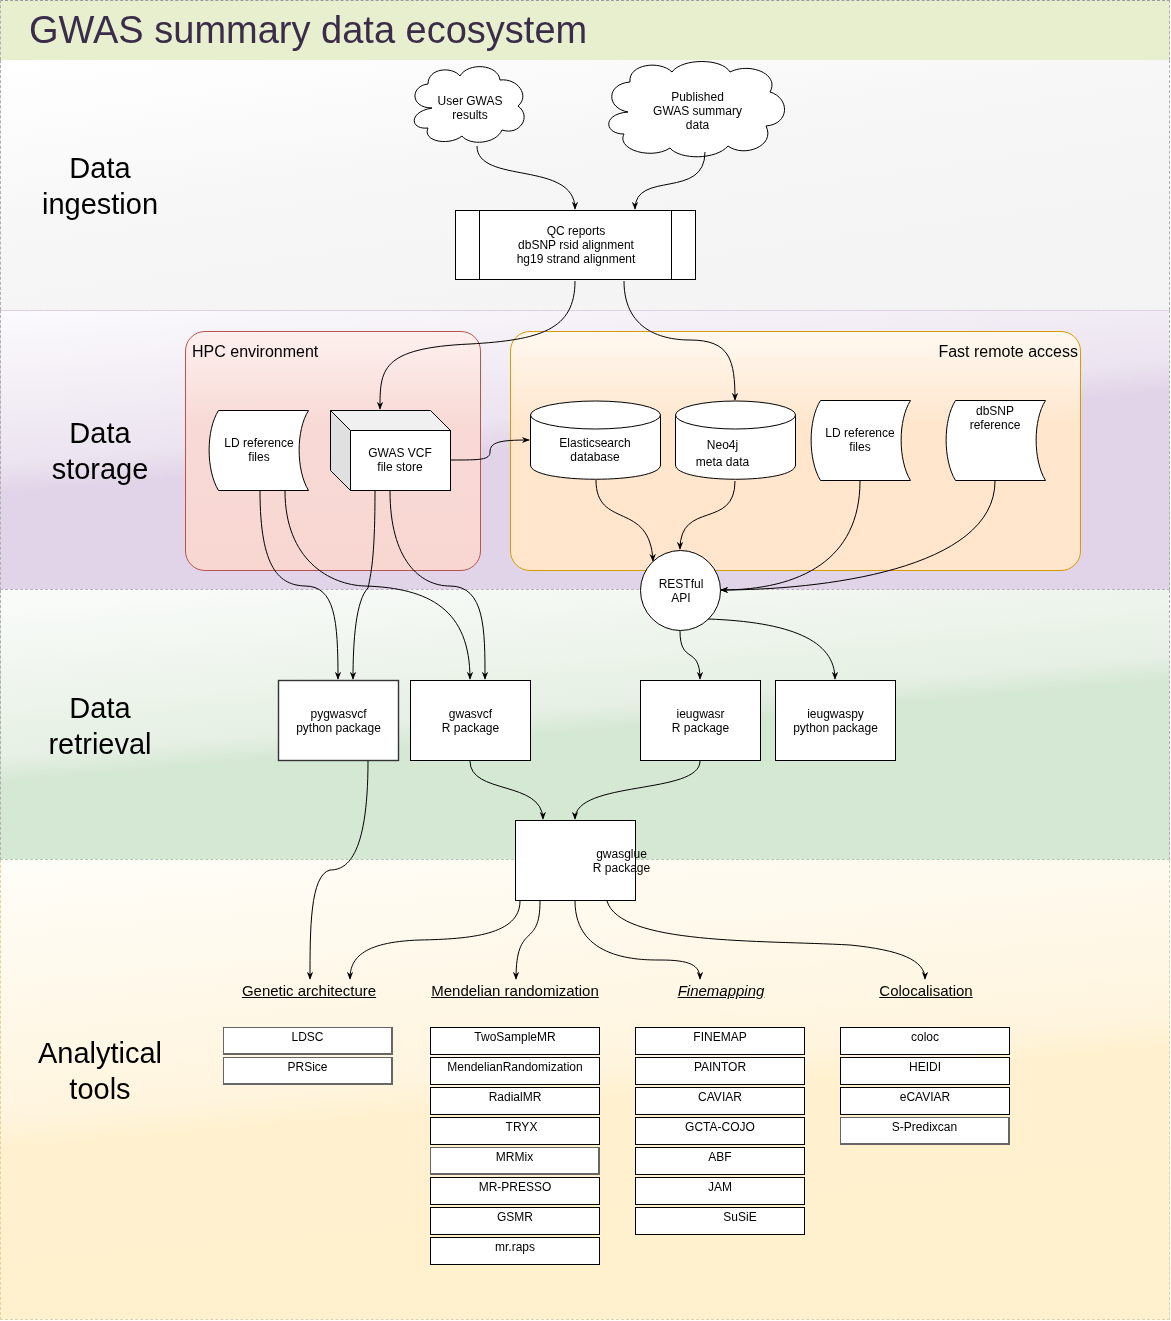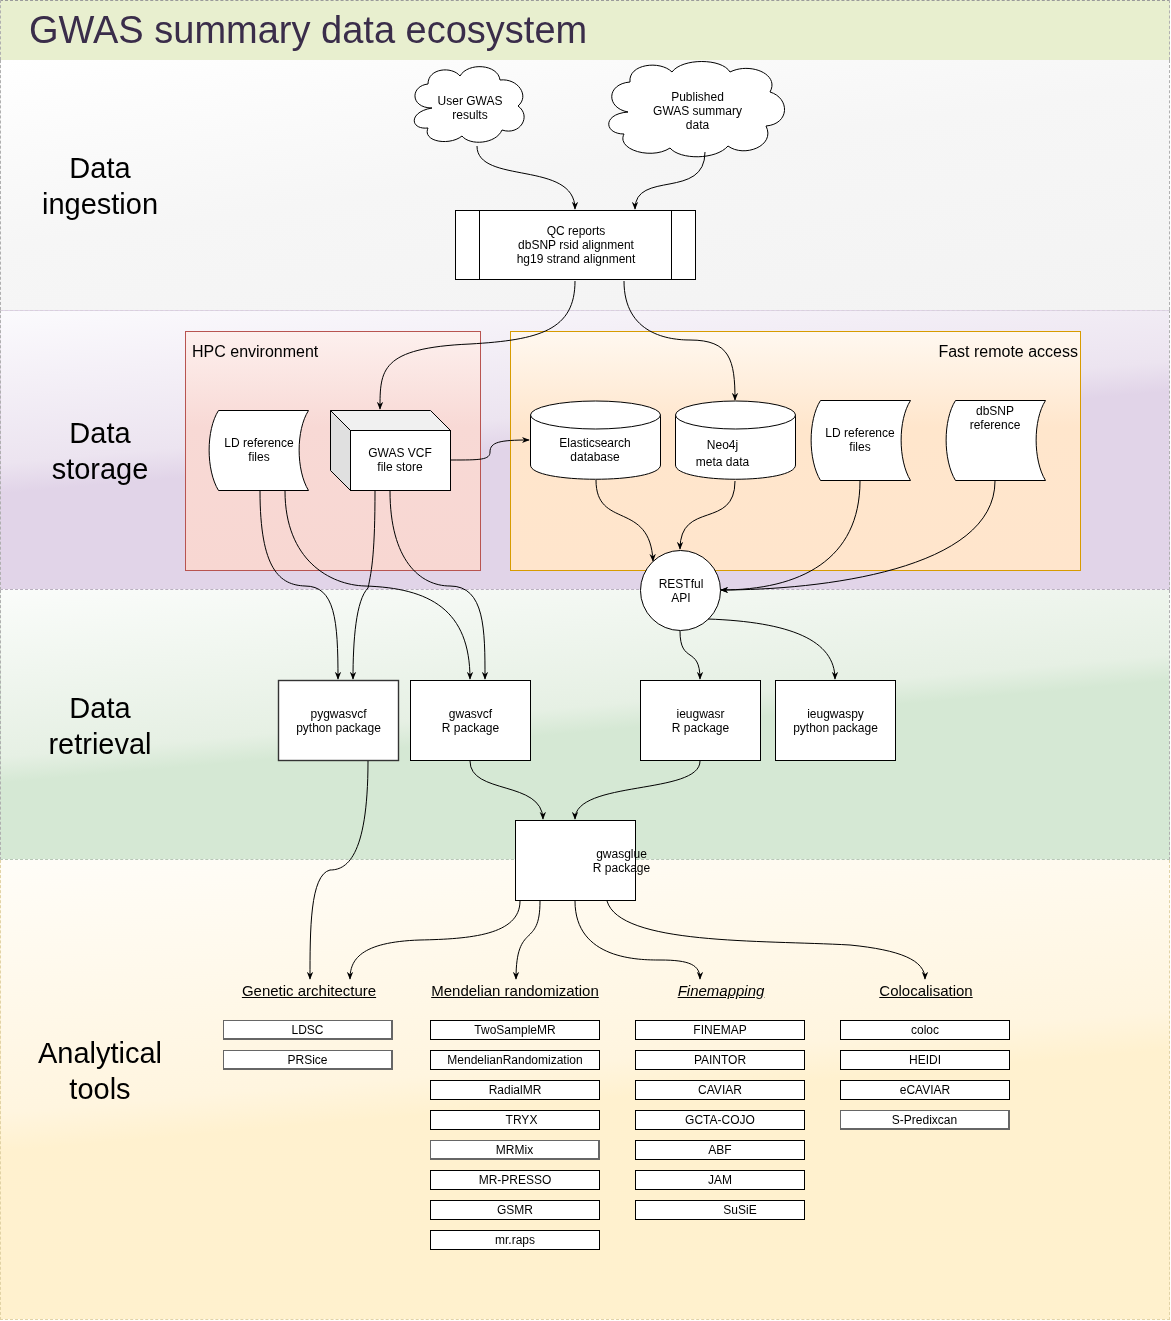--- a/index.html
+++ b/index.html
@@ -20,40 +20,40 @@
   #band-tools { top: 860px; height: 460px;
      background: linear-gradient(175deg, #fffdf8 0%, #fff5df 45%, #fff1cf 52%, #fff1cd 100%);
      border-bottom: 1px dashed #e2d3a5; border-left-color: #e2d3a5; border-right-color: #e2d3a5; }
 
   .page-title { position: absolute; left: 28px; top: 8px; font-size: 38px; color: #3a2d4a;
                 white-space: nowrap; }
 
   .section-label { position: absolute; font-size: 29px; line-height: 36px; text-align: center;
                    width: 200px; white-space: pre-line; }
 
-  .container-box { position: absolute; box-sizing: border-box; }
+  .container-box { position: absolute; box-sizing: border-box; border-radius: 20px; }
   #hpc-box { left: 185px; top: 331px; width: 296px; height: 240px;
              background: linear-gradient(180deg, #fdf0ee 0%, #f8d9d5 40%, #f8d7d2 100%);
              border: 1px solid #b85450; }
   #remote-box { left: 510px; top: 331px; width: 571px; height: 240px;
              background: linear-gradient(180deg, #fff8f0 0%, #ffe6cc 40%, #ffe5cc 100%);
              border: 1px solid #d79b00; }
   .container-label { position: absolute; font-size: 16px; white-space: nowrap; }
 
   svg#diagram { position: absolute; left: 0; top: 0; width: 1171px; height: 1321px; }
 
   .node-text { position: absolute; font-size: 12px; line-height: 14px; text-align: center;
                white-space: pre-line; display: flex; align-items: center; justify-content: center; }
 
   .cat-label { position: absolute; font-size: 15px; text-decoration: underline; white-space: nowrap;
                transform: translateX(-50%); }
 
-  .tool-box { position: absolute; width: 170px; height: 20px; box-sizing: border-box;
+  .tool-box { position: absolute; width: 170px; height: 28px; box-sizing: border-box;
               background: #fff; border: 1px solid #000; font-size: 12px; line-height: 18px;
-              text-align: center; }
+              text-align: center; margin-top: 7px; }
   .tool-box.grey { border-color: #666; border-width: 1px 2px 2px 1px; }
 </style>
 </head>
 <body>
 
 <div class="band" id="band-title">
   <div class="page-title">GWAS summary data ecosystem</div>
 </div>
 <div class="band" id="band-ingest"></div>
 <div class="band" id="band-storage"></div>

